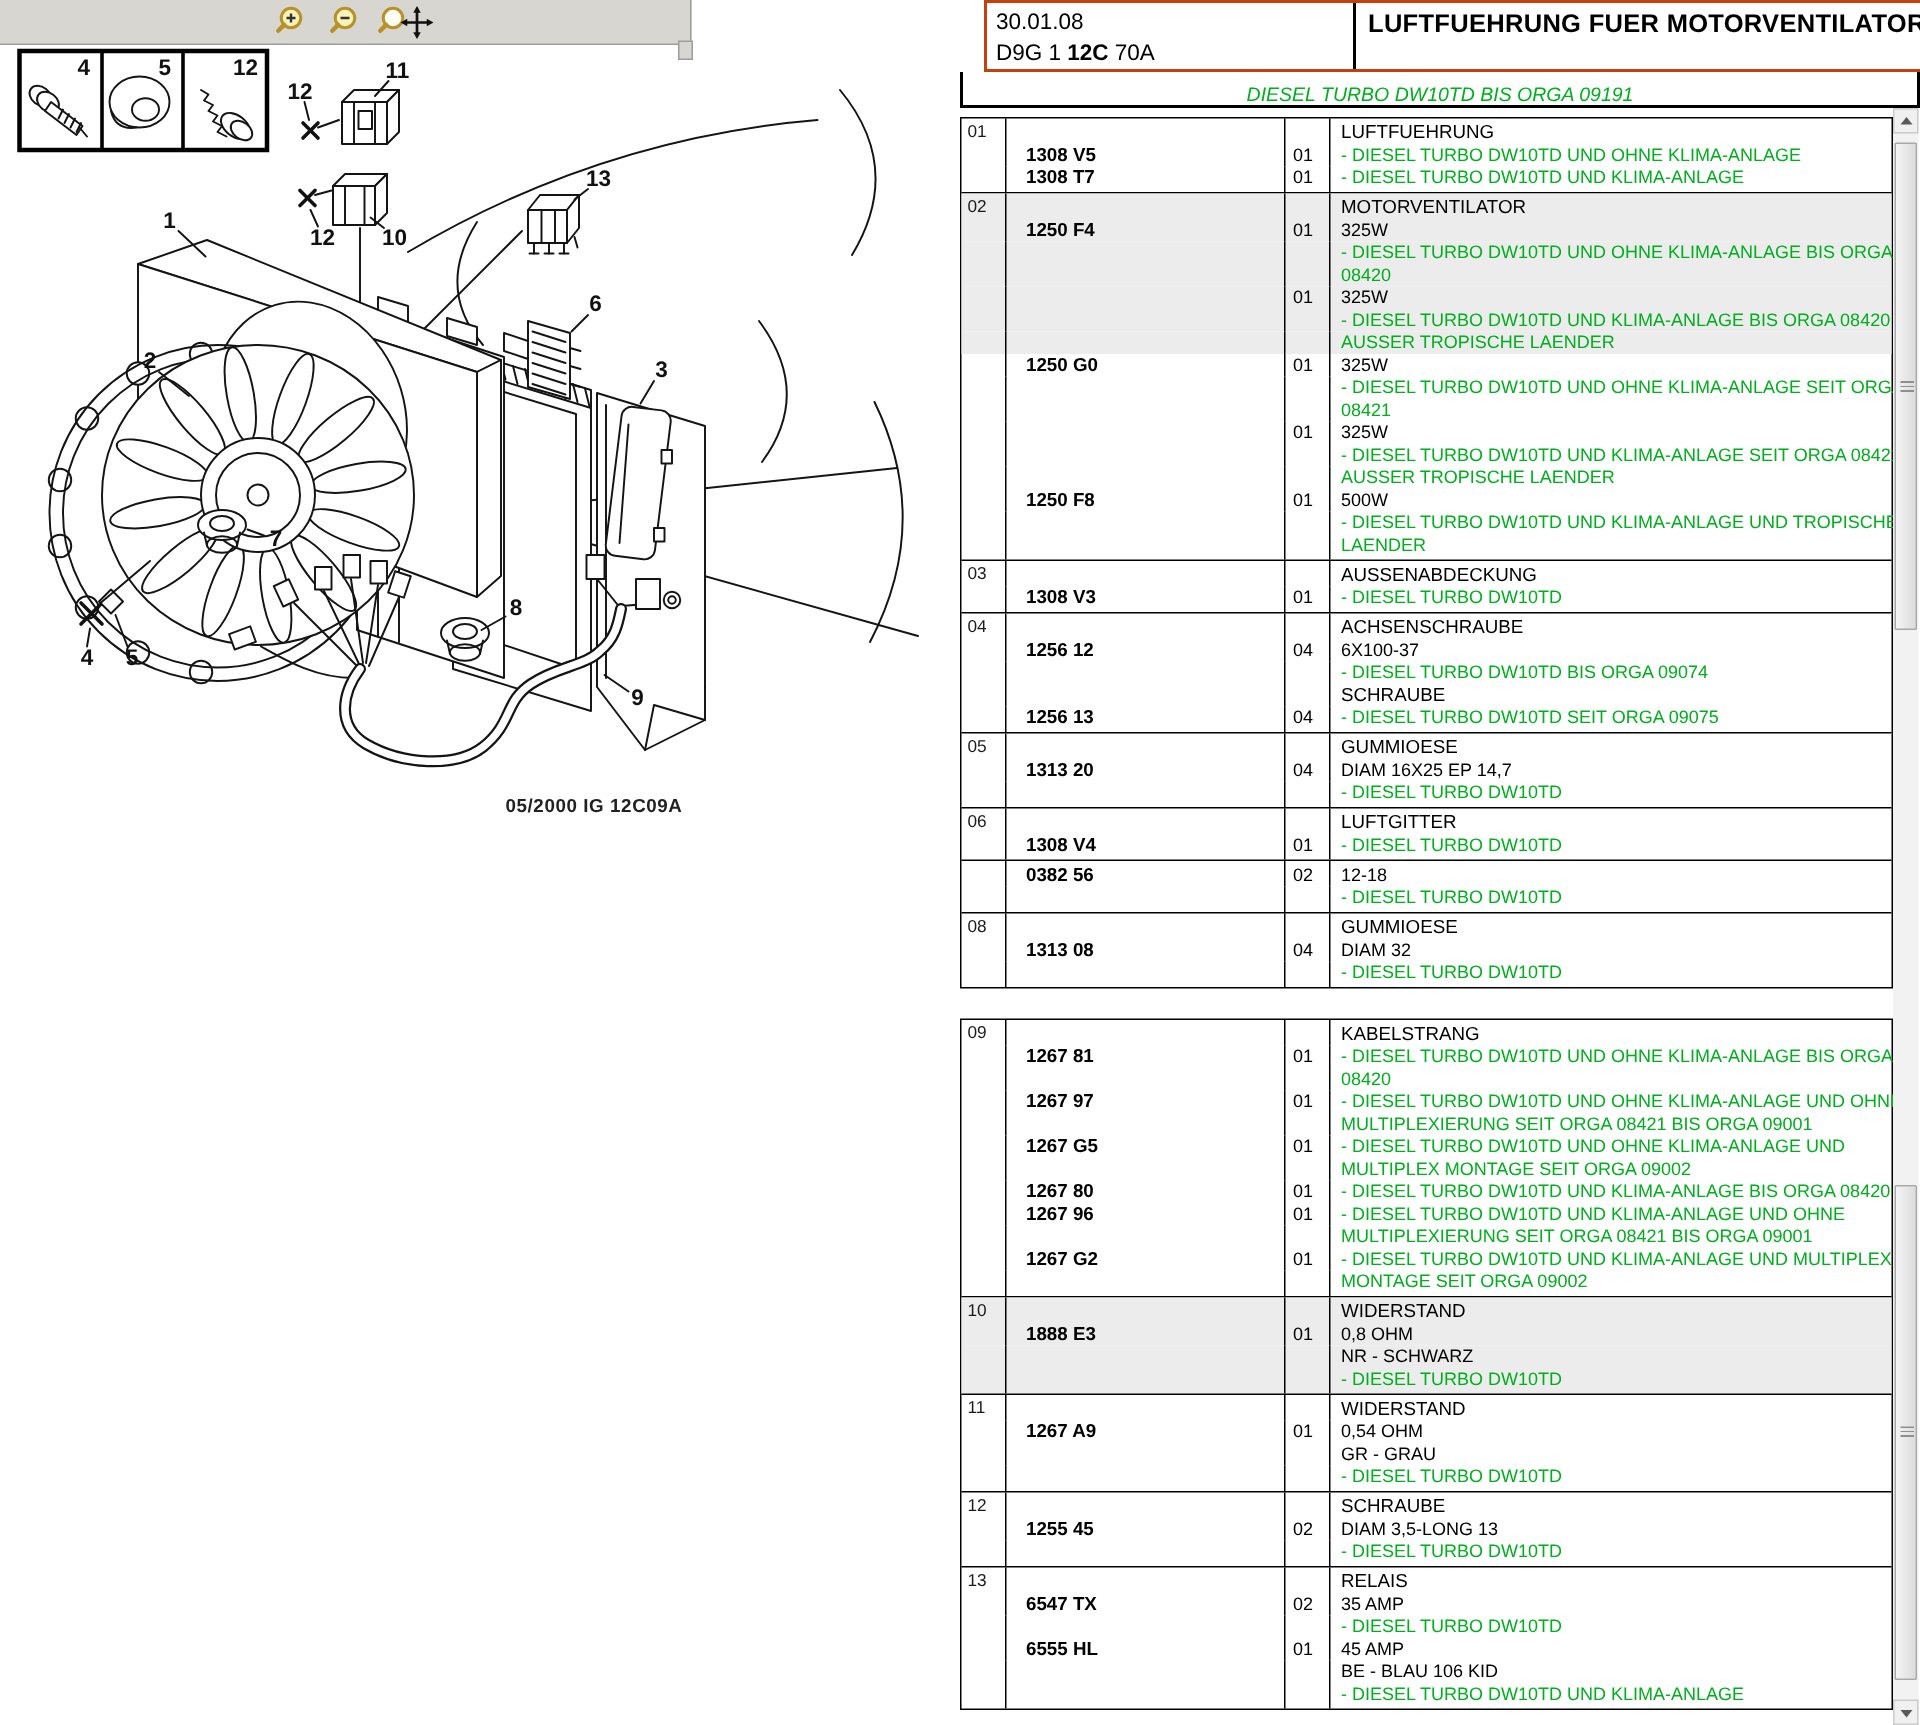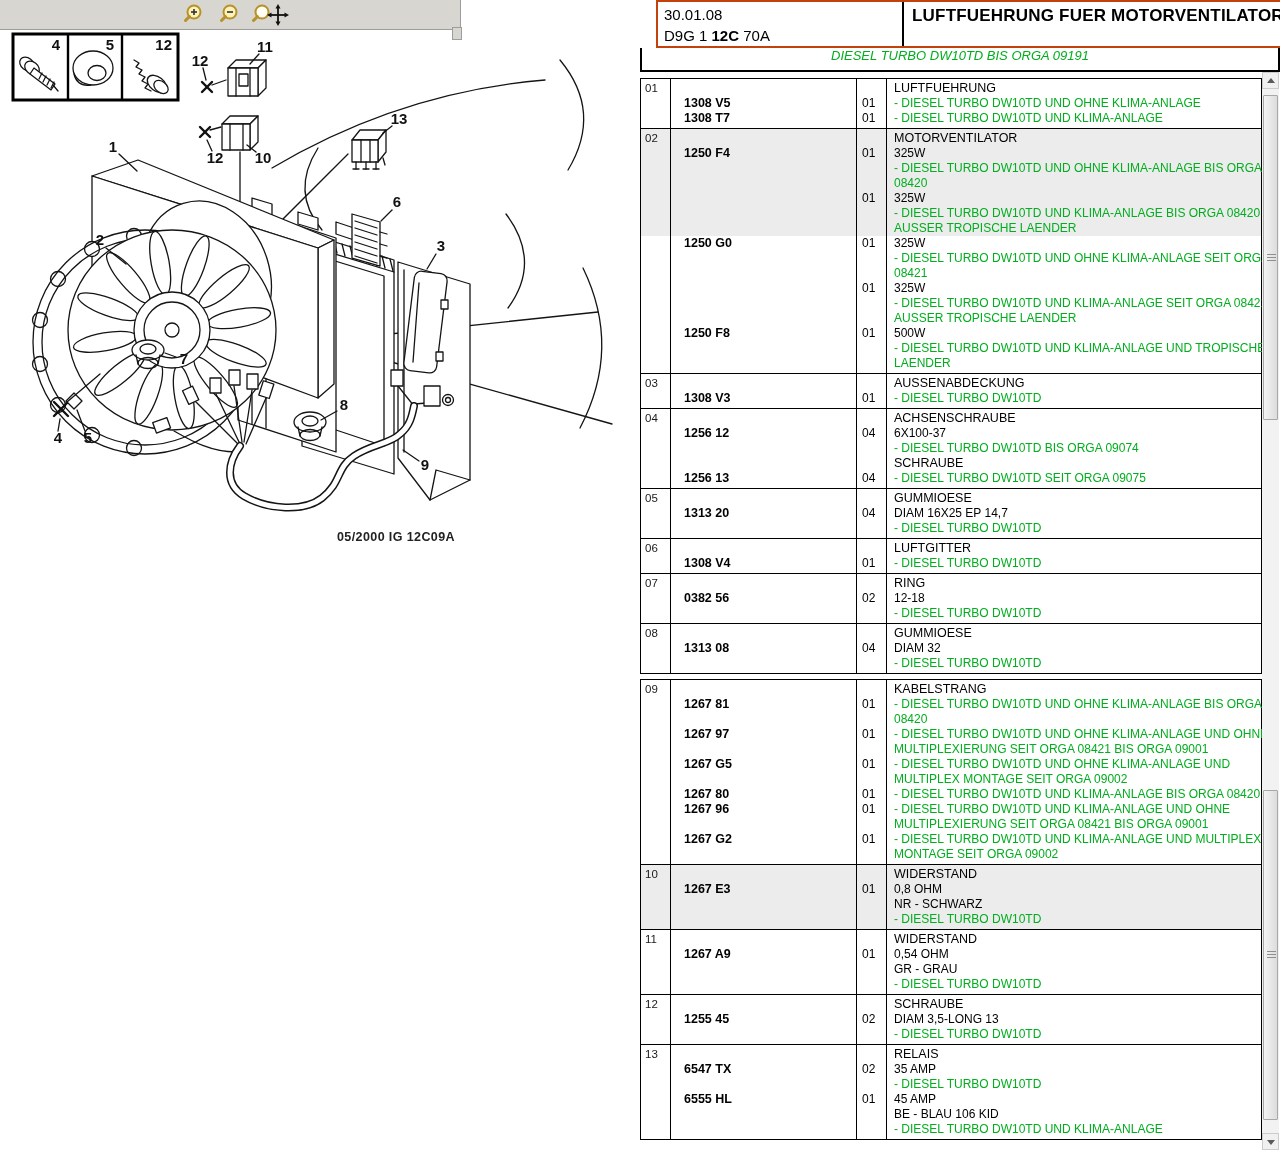--- a/index.html
+++ b/index.html
@@ -18,21 +18,21 @@
   
   .rp{position:absolute;left:640px;top:0;width:640px;height:1150px}
   .hdr{position:absolute;left:16px;top:0;width:728px;height:48px;border:2px solid #c2410c;box-sizing:border-box}
   .hdr-left{position:absolute;left:0;top:0;width:244px;height:100%}
   .hdr-date{position:absolute;left:6px;top:4px;font-size:15px}
   .hdr-code{position:absolute;left:6px;top:25px;font-size:15px}
   .hdr-code b{font-weight:bold}
   .hdr-right{position:absolute;left:244px;top:0;right:0;bottom:0;border-left:2px solid #000}
   .hdr-title{position:absolute;left:8px;top:4px;font-size:17px;font-weight:bold;letter-spacing:.2px;white-space:nowrap}
   .banner{position:absolute;left:0;top:48px;width:640px;height:24px;border:2px solid #000;border-top:none;
-          box-sizing:border-box;display:flex;align-items:flex-start;justify-content:center}
+          box-sizing:border-box;display:flex;align-items:flex-end;justify-content:center}
   .banner span{font-size:13px;font-style:italic;color:var(--green)}
 
   .ptable{position:absolute;left:0;width:622px;border:1px solid #000;box-sizing:border-box;background:#fff}
   .t1{top:78px}
   .t2{top:679px}
   .rowgroup{border-top:1px solid #000}
   .rowgroup:first-child{border-top:none}
   .line{display:grid;grid-template-columns:30px 186px 30px 1fr;height:15px;line-height:15px;white-space:nowrap}
   .line:first-child{height:17px}
   .line:first-child>div{padding-top:2px}
@@ -599,26 +599,20 @@
         </div>
         <div class="line">
           <div class="c1"></div>
           <div class="c2">1308 V4</div>
           <div class="c3">01</div>
           <div class="c4 s-g">- DIESEL TURBO DW10TD</div>
         </div>
       </div>
       <div class="rowgroup">
         <div class="line">
-          <div class="c1">07</div>
-          <div class="c2"></div>
-          <div class="c3"></div>
-          <div class="c4 s-h">RING</div>
-        </div>
-        <div class="line">
           <div class="c1"></div>
           <div class="c2">0382 56</div>
           <div class="c3">02</div>
           <div class="c4 s-p">12-18</div>
         </div>
         <div class="line">
           <div class="c1"></div>
           <div class="c2"></div>
           <div class="c3"></div>
           <div class="c4 s-g">- DIESEL TURBO DW10TD</div>
@@ -722,21 +716,21 @@
       </div>
       <div class="rowgroup">
         <div class="line hl">
           <div class="c1">10</div>
           <div class="c2"></div>
           <div class="c3"></div>
           <div class="c4 s-h">WIDERSTAND</div>
         </div>
         <div class="line hl">
           <div class="c1"></div>
-          <div class="c2">1267 E3</div>
+          <div class="c2">1888 E3</div>
           <div class="c3">01</div>
           <div class="c4 s-p">0,8 OHM</div>
         </div>
         <div class="line hl">
           <div class="c1"></div>
           <div class="c2"></div>
           <div class="c3"></div>
           <div class="c4 s-p">NR - SCHWARZ</div>
         </div>
         <div class="line hl">

